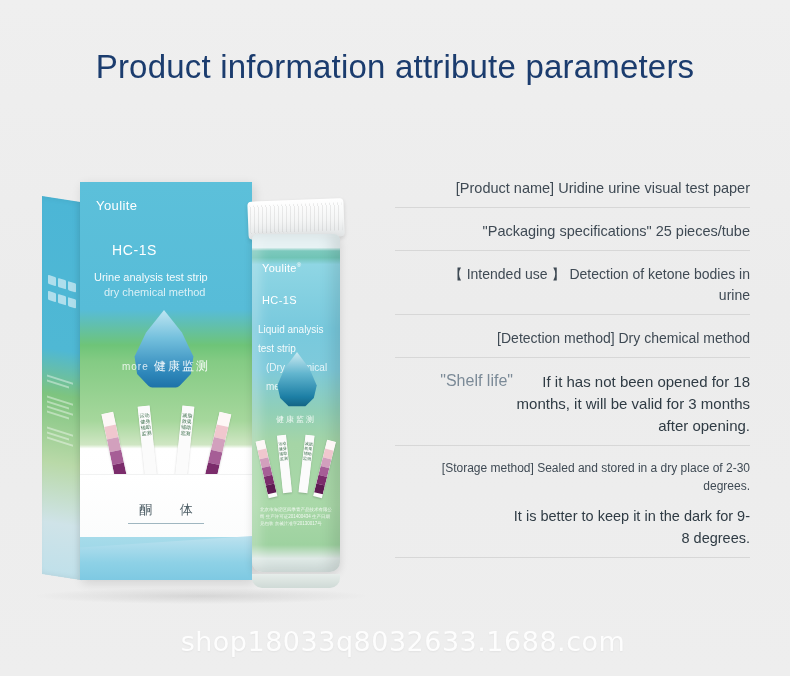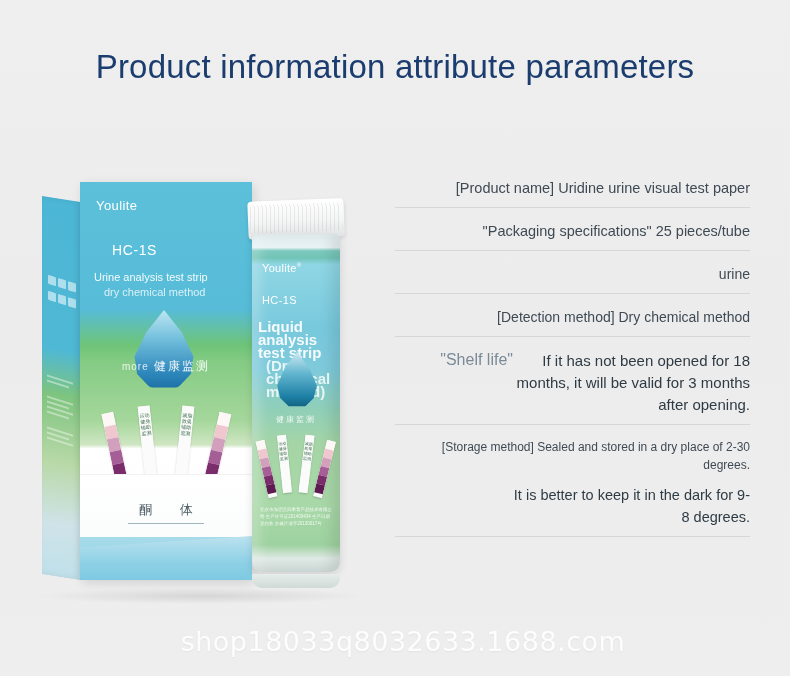--- a/index.html
+++ b/index.html
@@ -262,24 +262,23 @@
     position: absolute;
     left: 10px; top: 60px;
     font-size: 11px;
     color: #ffffff;
     letter-spacing: .4px;
   }
   .tube-desc {
     position: absolute;
     left: 6px; top: 86px;
     width: 84px;
-    font-size: 15px;
-    line-height: 13px;
+    font-size: 10px;
+    line-height: 19px;
     color: rgba(255,255,255,.92);
-    font-weight: bold;
   }
   .tube-desc .l2 { padding-left: 8px; color: rgba(255,255,255,.8); }
   .tube-drop {
     position: absolute;
     left: 24px; top: 118px;
     width: 42px; height: 56px;
     background: linear-gradient(180deg,#cdeaf2 0%,#63b6cf 38%,#1d7fa5 80%,#11607f 100%);
     clip-path: polygon(50% 0%, 80% 30%, 97% 60%, 90% 82%, 70% 97%, 30% 97%, 10% 82%, 3% 60%, 20% 30%);
   }
   .tube-slogan {
@@ -556,20 +555,21 @@
 
     <div class="spec-row">
       <div class="spec-line">[Product name] Uridine urine visual test paper</div>
     </div>
 
     <div class="spec-row">
       <div class="spec-line">"Packaging specifications" 25 pieces/tube</div>
     </div>
 
     <div class="spec-row row-intended">
+      <div class="spec-line ind">【 Intended use 】  Detection of ketone bodies in</div>
       <div class="spec-line">urine</div>
     </div>
 
     <div class="spec-row">
       <div class="spec-line big">[Detection method] Dry chemical method</div>
     </div>
 
     <div class="spec-row">
       <div class="shelf-wrap">
         <div class="shelf-label">"Shelf life"</div>

